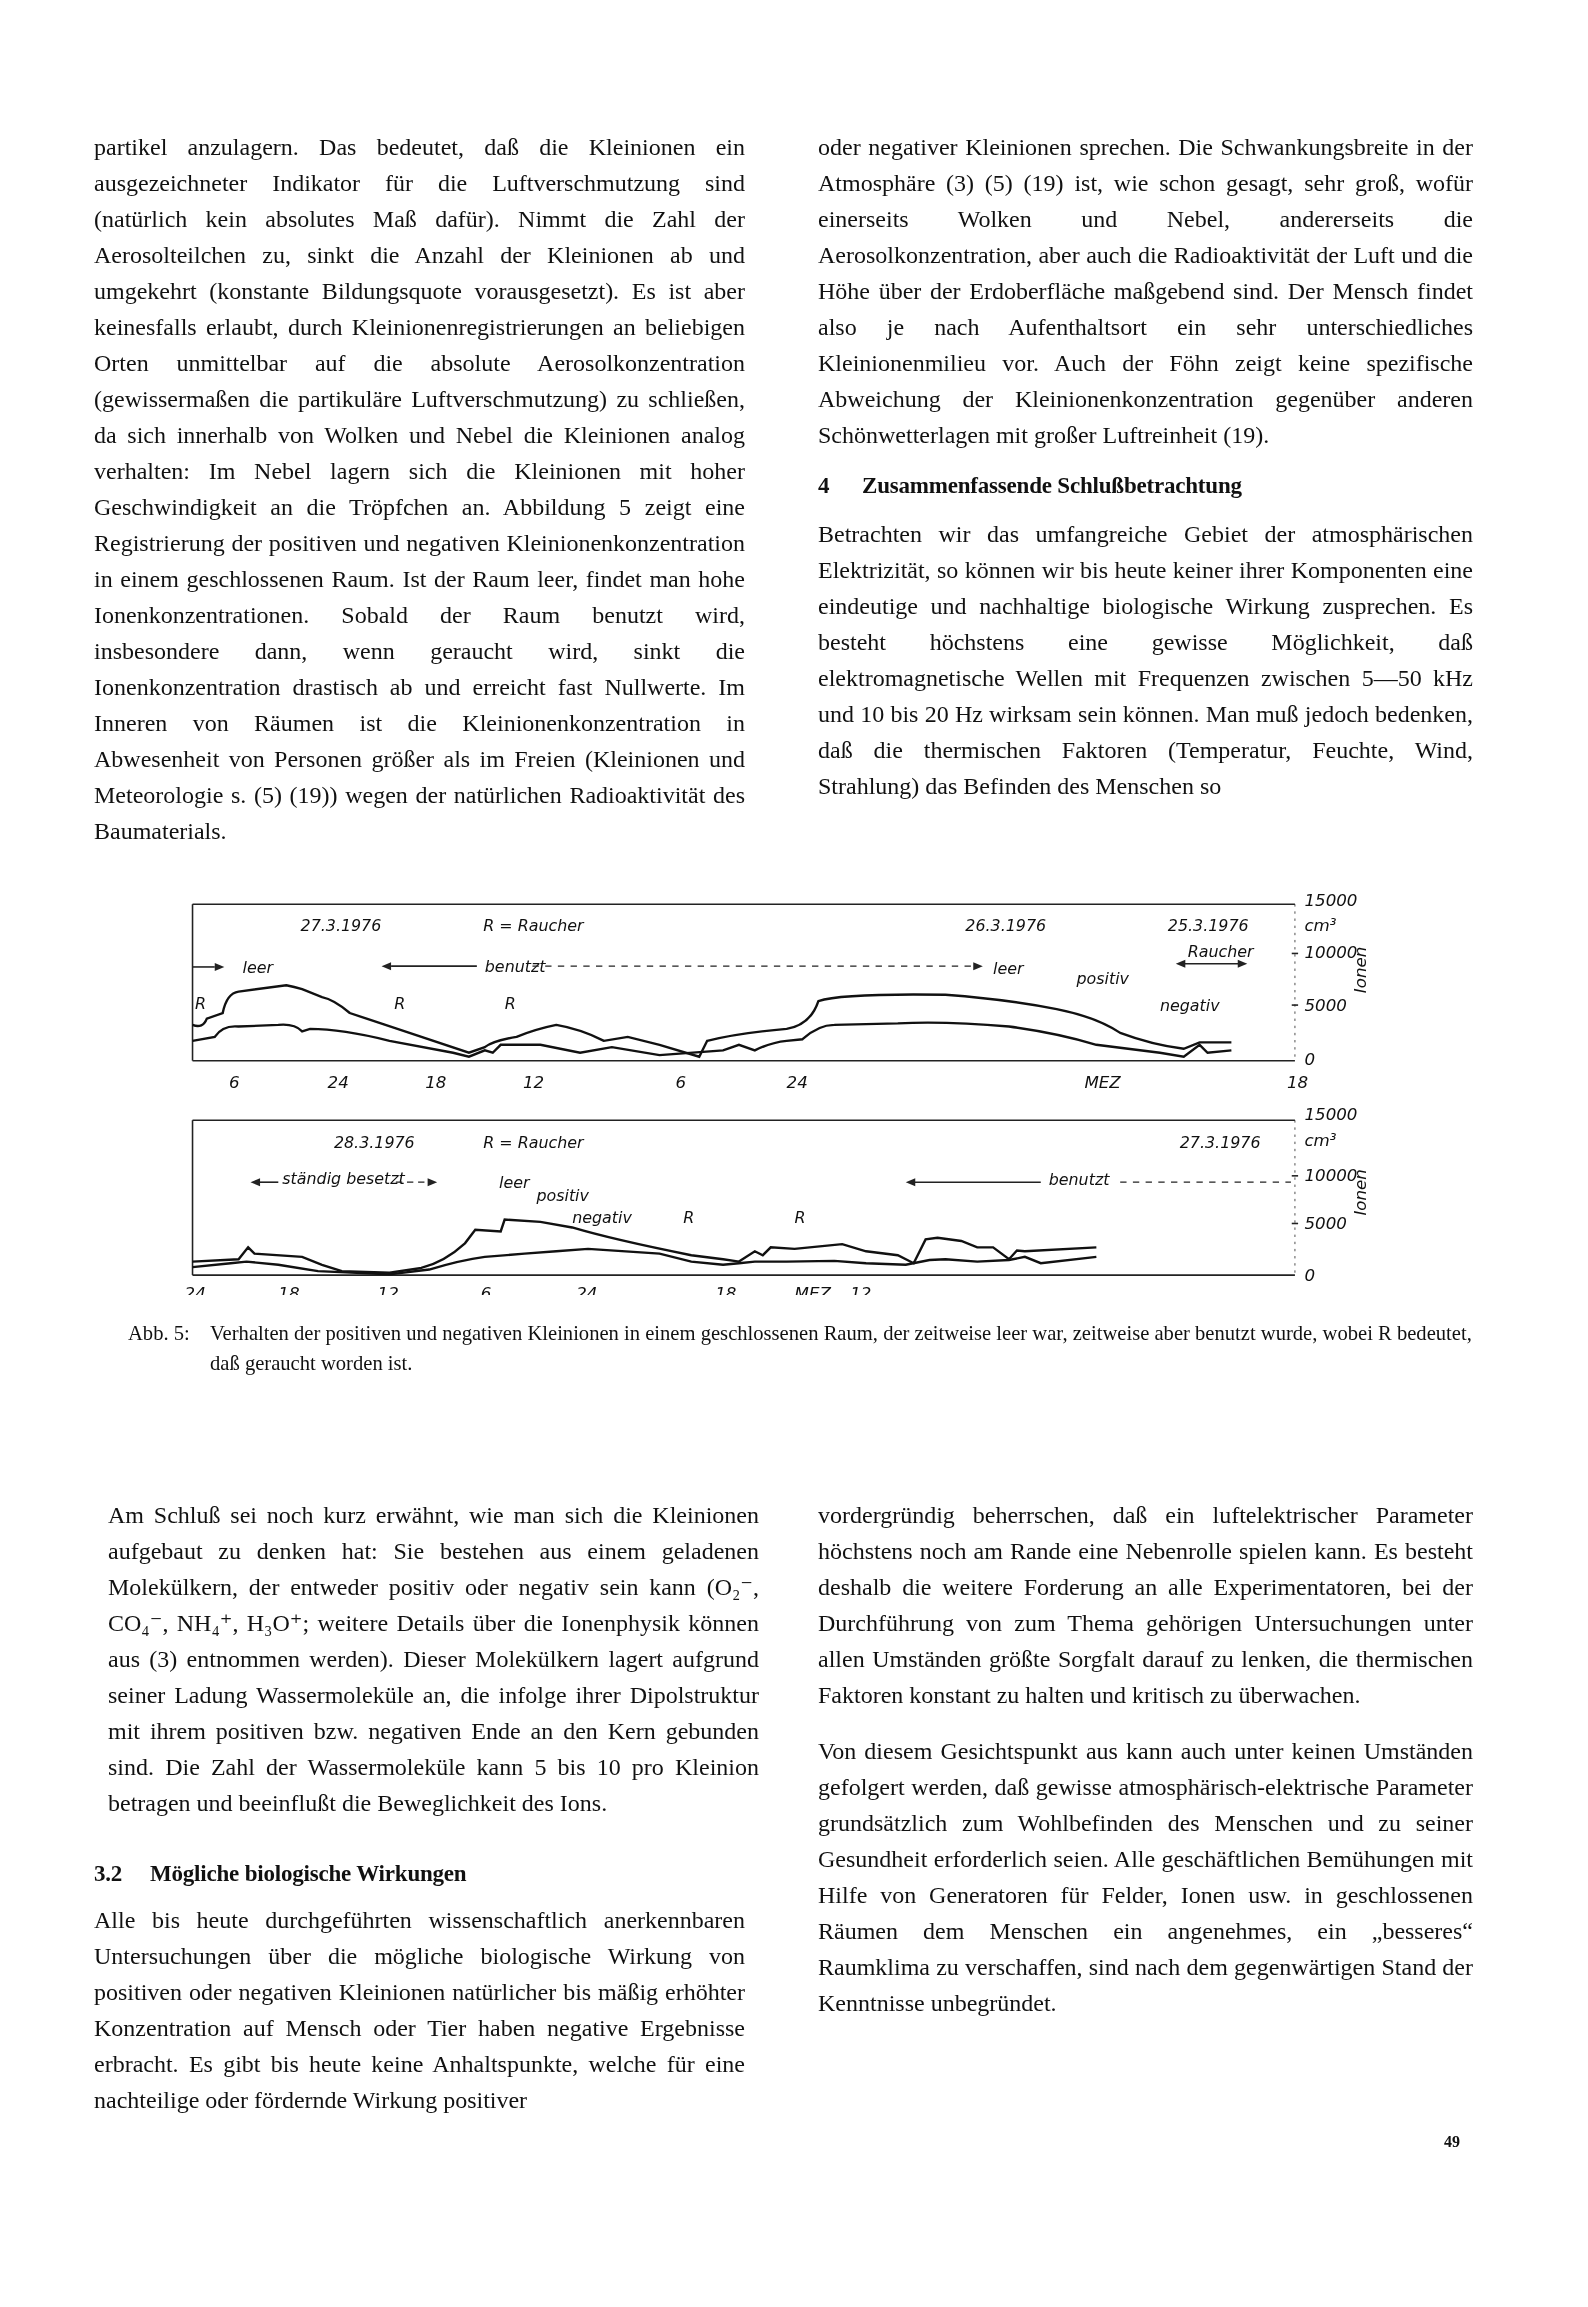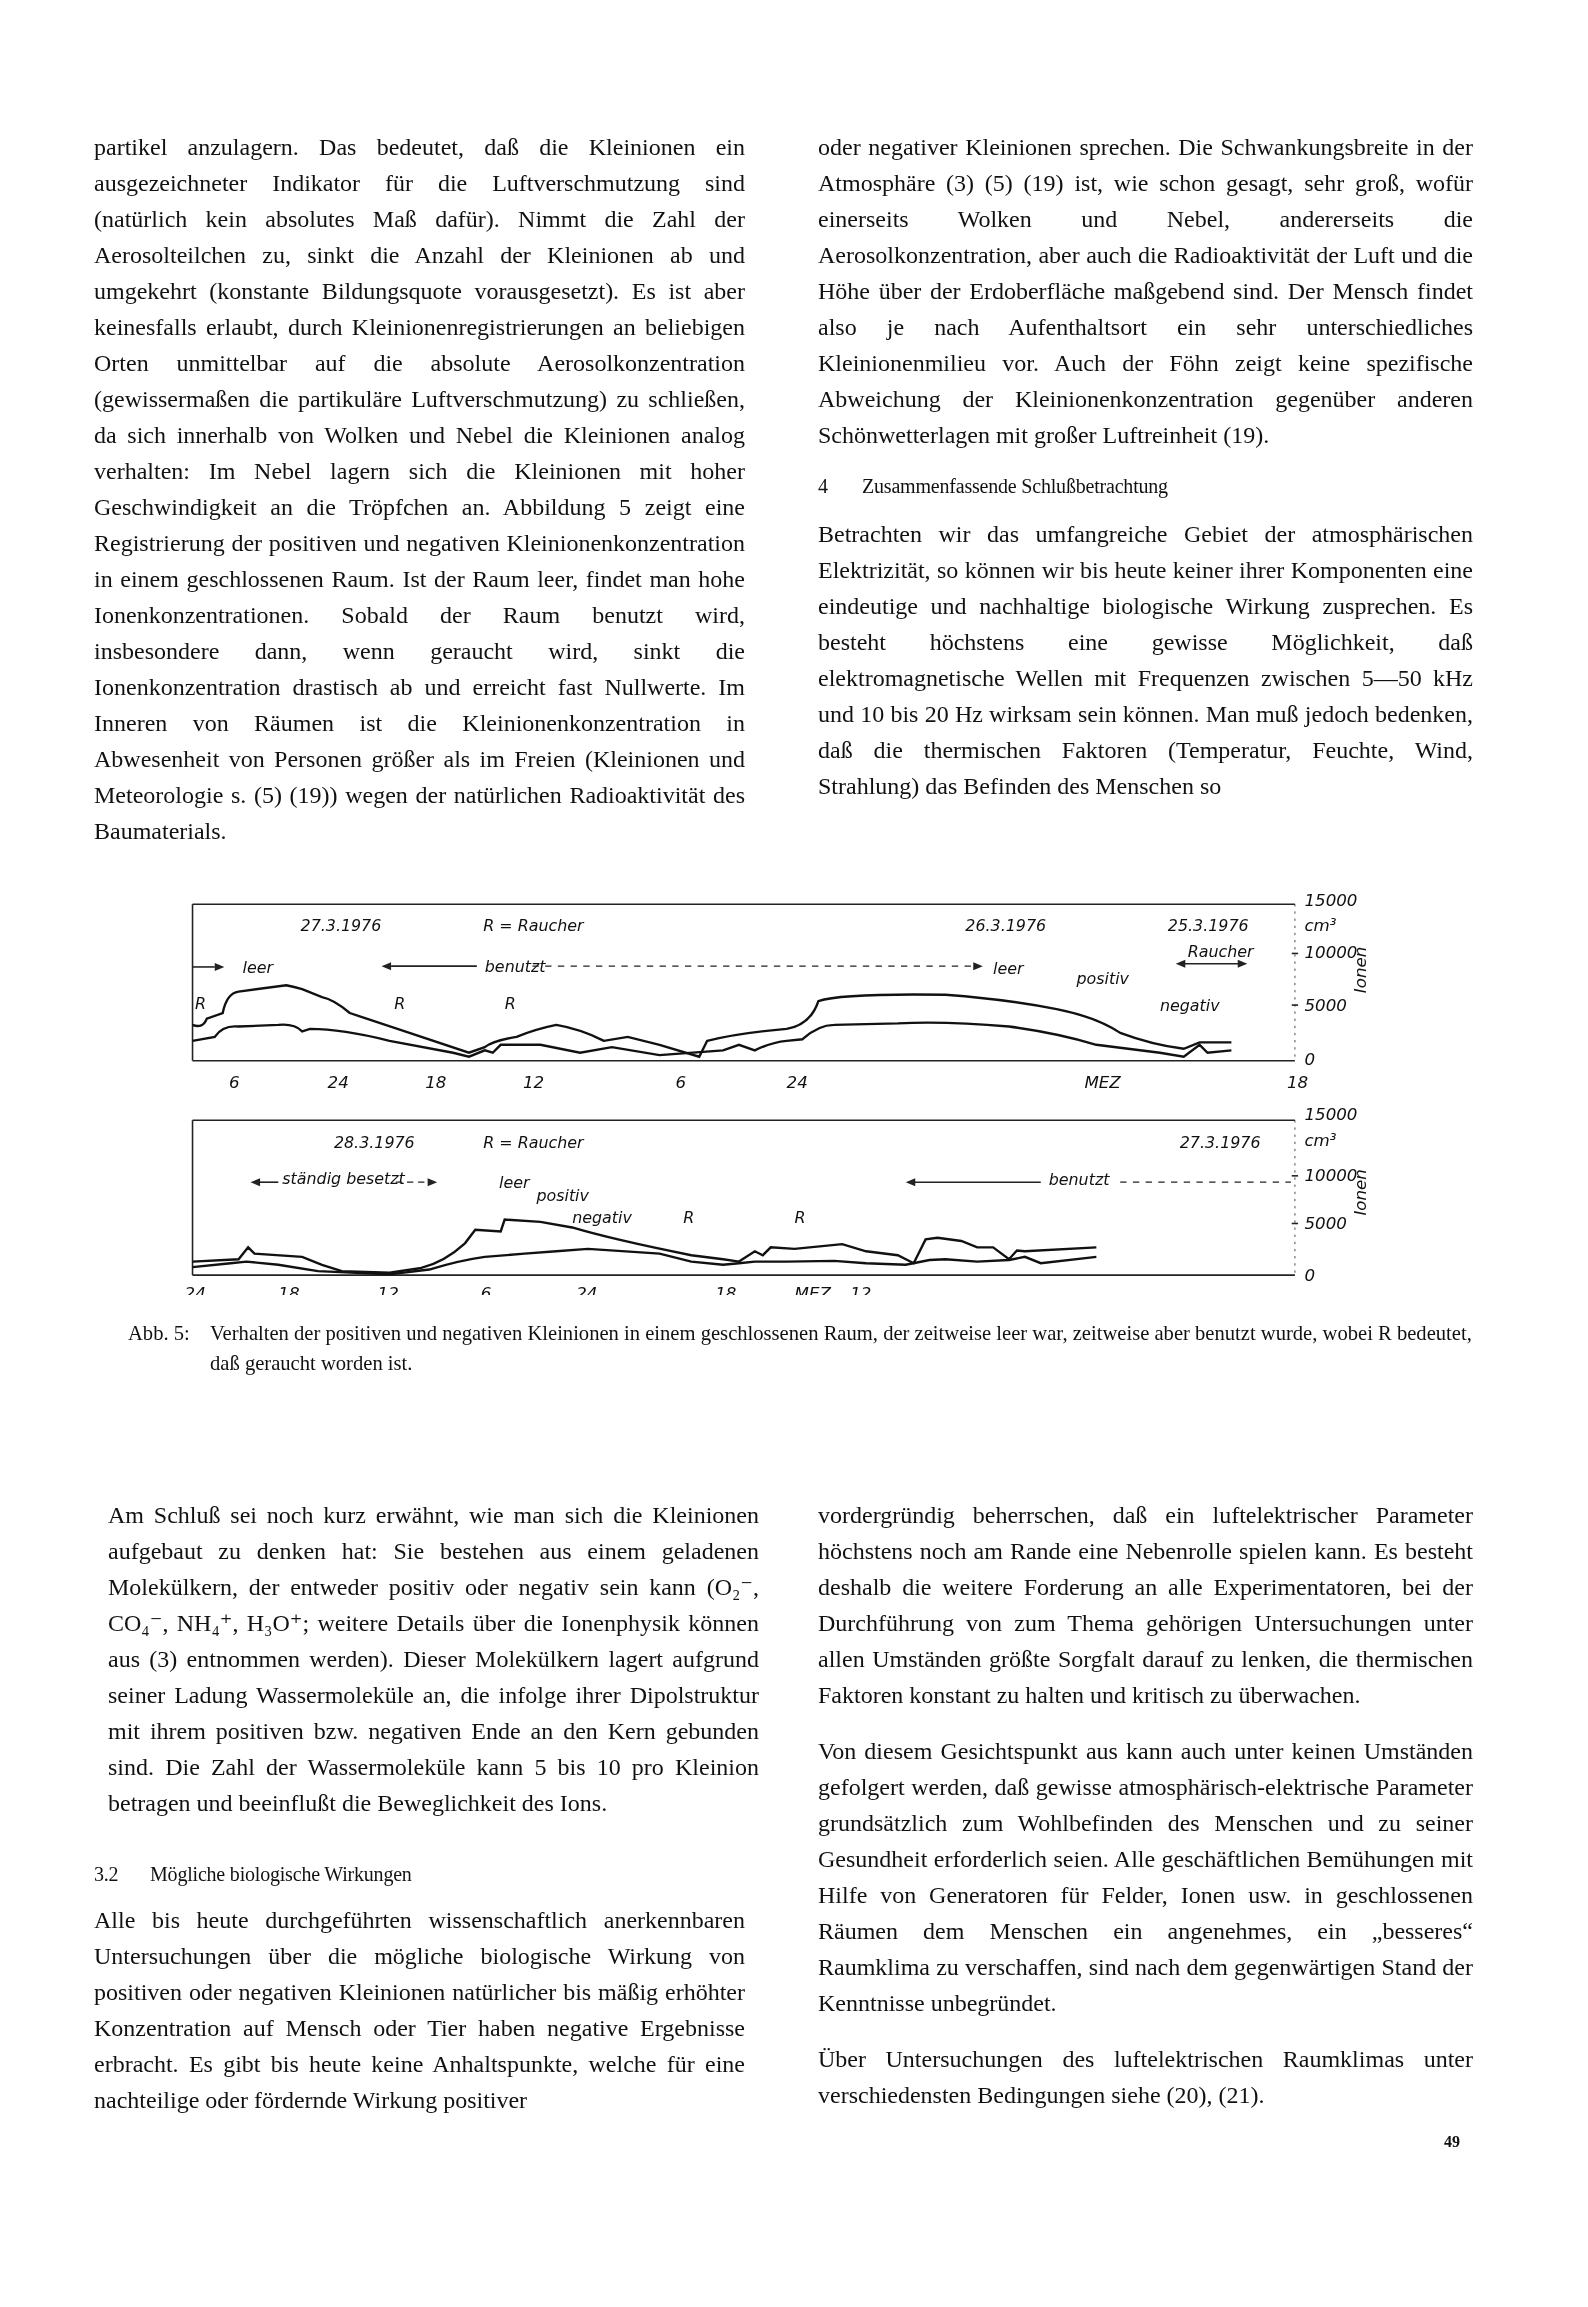--- a/index.html
+++ b/index.html
@@ -5,21 +5,21 @@
   html, body { margin: 0; padding: 0; background: #ffffff; }
   body { width: 1588px; height: 2307px; position: relative; overflow: hidden;
          font-family: "Liberation Serif", "DejaVu Serif", serif; color: #111; }
   .col { position: absolute; font-size: 24px; line-height: 36px; text-align: justify; }
   .col p { margin: 0; }
   .col p.gap { margin-top: 20px; }
   .left-top { left: 94px; top: 129px; width: 651px; }
   .right-top { left: 818px; top: 129px; width: 655px; }
   .left-bot { left: 108px; top: 1497px; width: 651px; }
   .right-bot { left: 818px; top: 1497px; width: 655px; }
-  h3 { font-size: 20px; font-weight: normal; margin: 0; line-height: 32px; letter-spacing: -0.2px; }
+  h3 { font-size: 23px; font-weight: bold; margin: 0; line-height: 32px; letter-spacing: -0.2px; }
   h3 .num { display: inline-block; width: 44px; }
   .head-right { position: absolute; left: 818px; top: 470px; }
   .head-left  { position: absolute; left: 94px; top: 1858px; }
   .after-head-right { left: 818px; top: 516px; width: 655px; }
   .after-head-left  { left: 94px; top: 1902px; width: 651px; }
 
   .figure { position: absolute; left: 183px; top: 874px; width: 1239px; height: 421px; }
   .figure svg { width: 100%; height: 100%; }
   .fig-label { font-family: "DejaVu Sans", sans-serif; font-style: italic; font-size: 20px; fill: #111; }
   .fig-axis { font-family: "DejaVu Sans", sans-serif; font-style: italic; font-size: 21px; fill: #111; }
@@ -161,17 +161,16 @@
 <h3 class="head-left">
   <span class="num" style="width:56px">3.2</span><span>Mögliche biologische Wirkungen</span>
 </h3>
 <div class="col after-head-left">
   <p>Alle bis heute durchgeführten wissenschaftlich anerkennbaren Untersuchungen über die mögliche biologische Wirkung von positiven oder negativen Kleinionen natürlicher bis mäßig erhöhter Konzentration auf Mensch oder Tier haben negative Ergebnisse erbracht. Es gibt bis heute keine Anhaltspunkte, welche für eine nachteilige oder fördernde Wirkung positiver</p>
 </div>
 
 <div class="col right-bot">
   <p>vordergründig beherrschen, daß ein luftelektrischer Parameter höchstens noch am Rande eine Nebenrolle spielen kann. Es besteht deshalb die weitere Forderung an alle Experimentatoren, bei der Durchführung von zum Thema gehörigen Untersuchungen unter allen Umständen größte Sorgfalt darauf zu lenken, die thermischen Faktoren konstant zu halten und kritisch zu überwachen.</p>
   <p class="gap">Von diesem Gesichtspunkt aus kann auch unter keinen Umständen gefolgert werden, daß gewisse atmosphärisch-elektrische Parameter grundsätzlich zum Wohlbefinden des Menschen und zu seiner Gesundheit erforderlich seien. Alle geschäftlichen Bemühungen mit Hilfe von Generatoren für Felder, Ionen usw. in geschlossenen Räumen dem Menschen ein angenehmes, ein „besseres“ Raumklima zu verschaffen, sind nach dem gegenwärtigen Stand der Kenntnisse unbegründet.</p>
-  <p class="gap">Über Untersuchungen des luftelektrischen Raumklimas unter verschiedensten Bedingungen siehe (20), (21).</p>
 </div>
 
 <div class="pagenum">49</div>
 
 
 </body></html>

